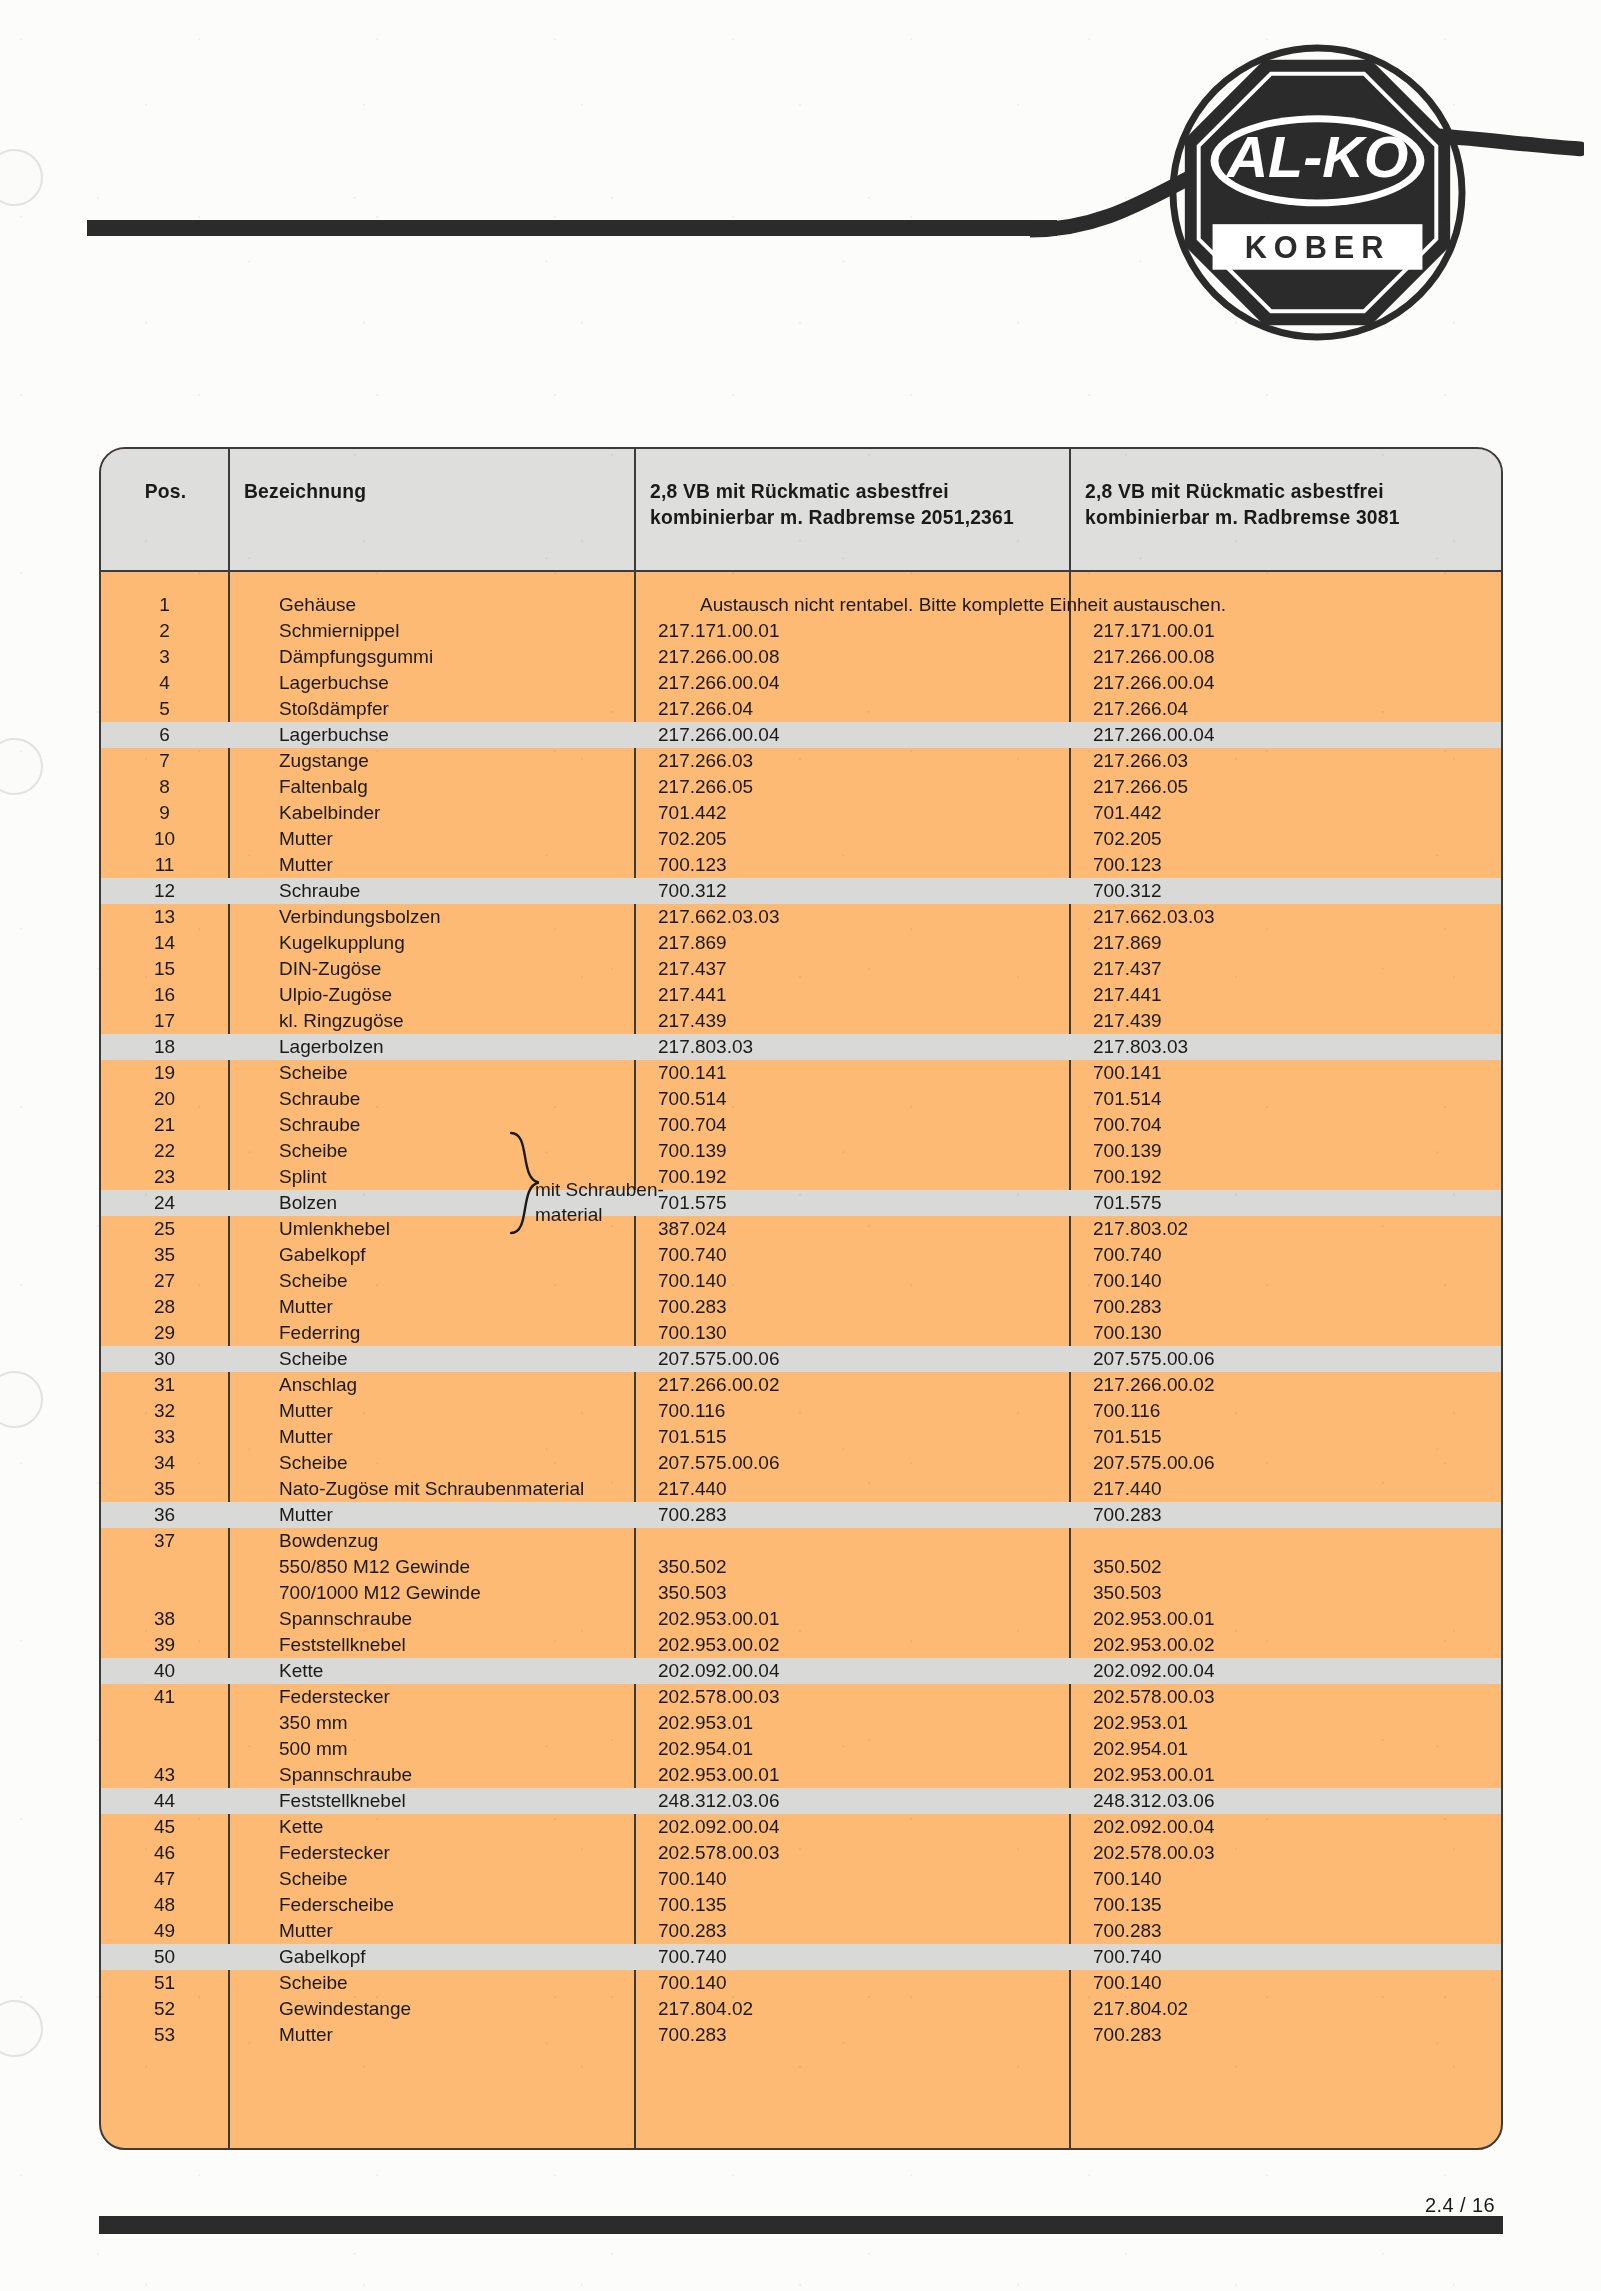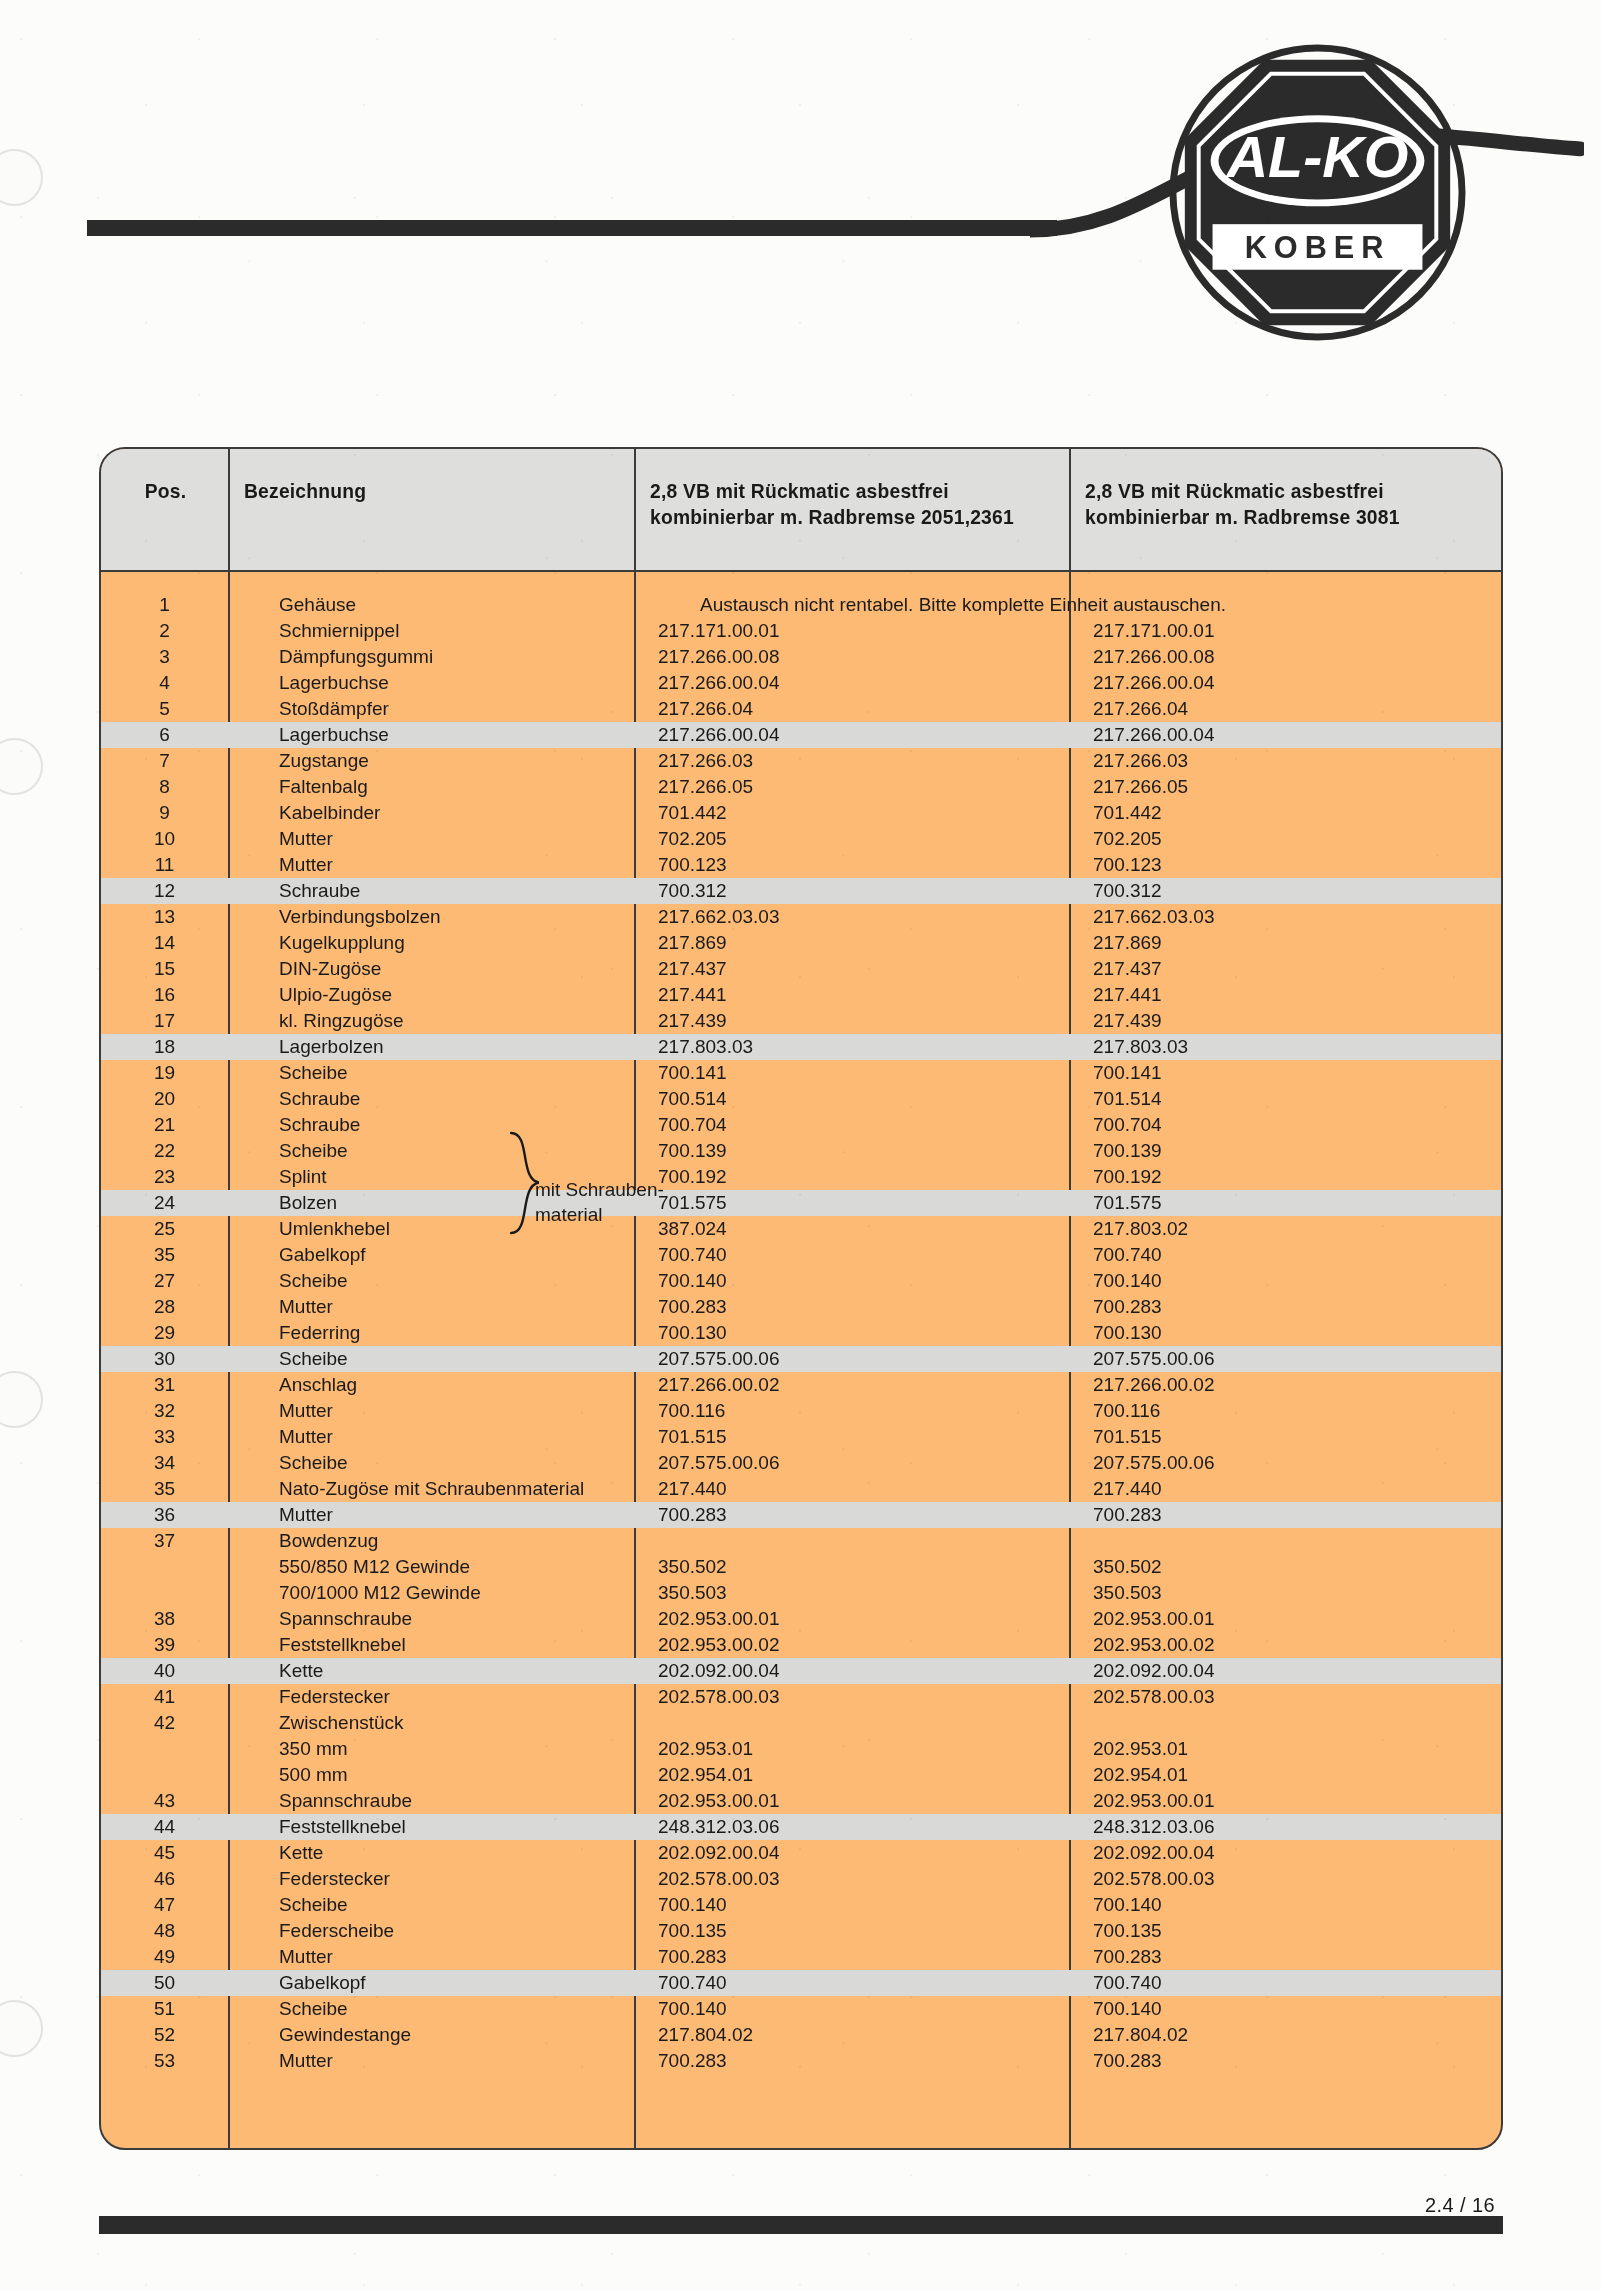--- a/index.html
+++ b/index.html
@@ -525,26 +525,20 @@
             <div class="c c-v1">202.092.00.04</div>
             <div class="c c-v2">202.092.00.04</div>
           </div>
           <div class="row">
             <div class="c c-pos">41</div>
             <div class="c c-desc">Federstecker</div>
             <div class="c c-v1">202.578.00.03</div>
             <div class="c c-v2">202.578.00.03</div>
           </div>
           <div class="row">
-            <div class="c c-pos">42</div>
-            <div class="c c-desc">Zwischenstück</div>
-            <div class="c c-v1"></div>
-            <div class="c c-v2"></div>
-          </div>
-          <div class="row">
             <div class="c c-pos"></div>
             <div class="c c-desc">350 mm</div>
             <div class="c c-v1">202.953.01</div>
             <div class="c c-v2">202.953.01</div>
           </div>
           <div class="row">
             <div class="c c-pos"></div>
             <div class="c c-desc">500 mm</div>
             <div class="c c-v1">202.954.01</div>
             <div class="c c-v2">202.954.01</div>

